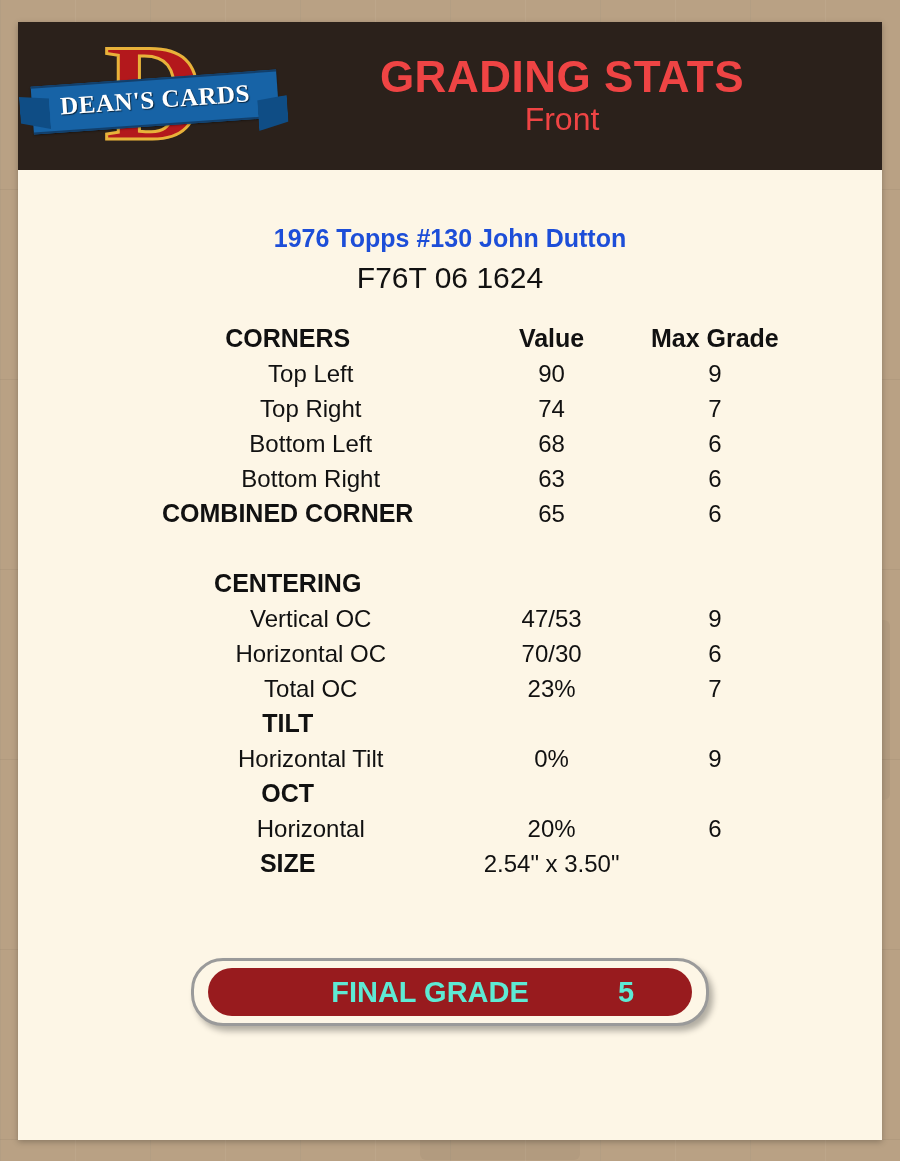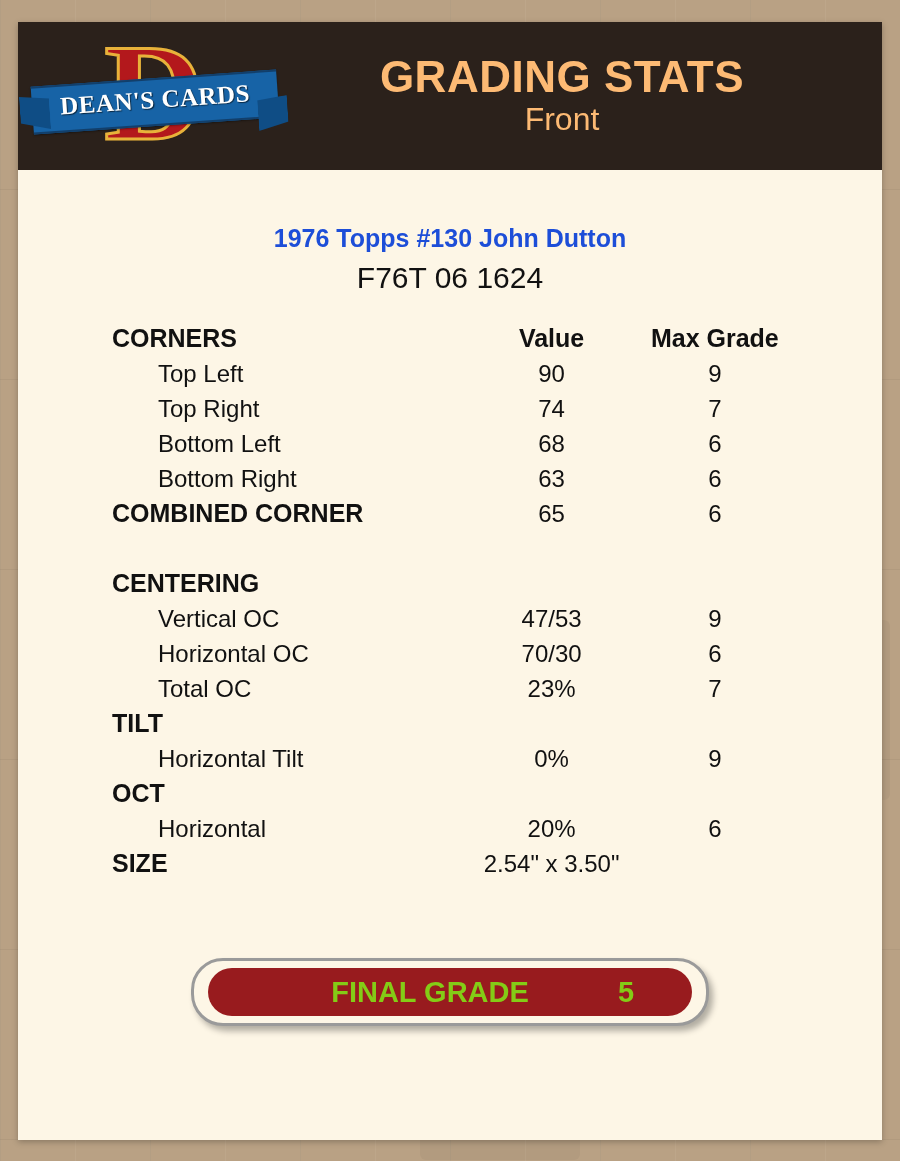--- a/index.html
+++ b/index.html
@@ -110,21 +110,21 @@
     height: 34px;
     background: #0f4d85;
     transform: rotate(-4deg);
   }
   .logo .ribbon-tail-l { left: 2px; clip-path: polygon(0 0, 100% 10%, 100% 100%, 0 78%); }
   .logo .ribbon-tail-r { right: 2px; clip-path: polygon(0 10%, 100% 0, 100% 78%, 0 100%); }
 
   .header-titles {
     flex: 1;
     text-align: center;
-    color: #fdba74;
+    color: #ef4444;
     padding-right: 48px;
   }
   .header-title {
     font-size: 44px;
     font-weight: bold;
     letter-spacing: 0.5px;
     line-height: 1.05;
   }
   .header-subtitle {
     font-size: 32px;
@@ -155,21 +155,21 @@
     margin: 26px auto 0 auto;
     border-collapse: collapse;
     color: #111111;
     font-size: 24px;
   }
   table.stats td {
     padding: 0;
     height: 35px;
     vertical-align: middle;
   }
-  td.c-label { width: 330px; text-align: left; margin-top: 24px; }
+  td.c-label { width: 330px; text-align: center; margin-top: 24px; }
   td.c-value { width: 190px; text-align: center; }
   td.c-max   { width: 160px; text-align: center; }
 
   .lbl-head {
     font-weight: bold;
     font-size: 25px;
     padding-left: 2px !important;
   }
   .lbl-sub {
     padding-left: 48px !important;
@@ -197,21 +197,21 @@
     align-items: center;
     justify-content: center;
   }
   .final-grade-inner {
     width: 484px;
     height: 48px;
     background: #981b1e;
     border-radius: 24px;
     display: flex;
     align-items: center;
-    color: #84cc16;
+    color: #5eead4;
     font-weight: bold;
     font-size: 29px;
     padding: 0 26px;
     box-sizing: border-box;
   }
   .final-grade-label { flex: 1; text-align: center; padding-left: 40px; }
   .final-grade-value { width: 80px; text-align: center; font-size: 29px; }
 </style>
 </head>
 <body>

